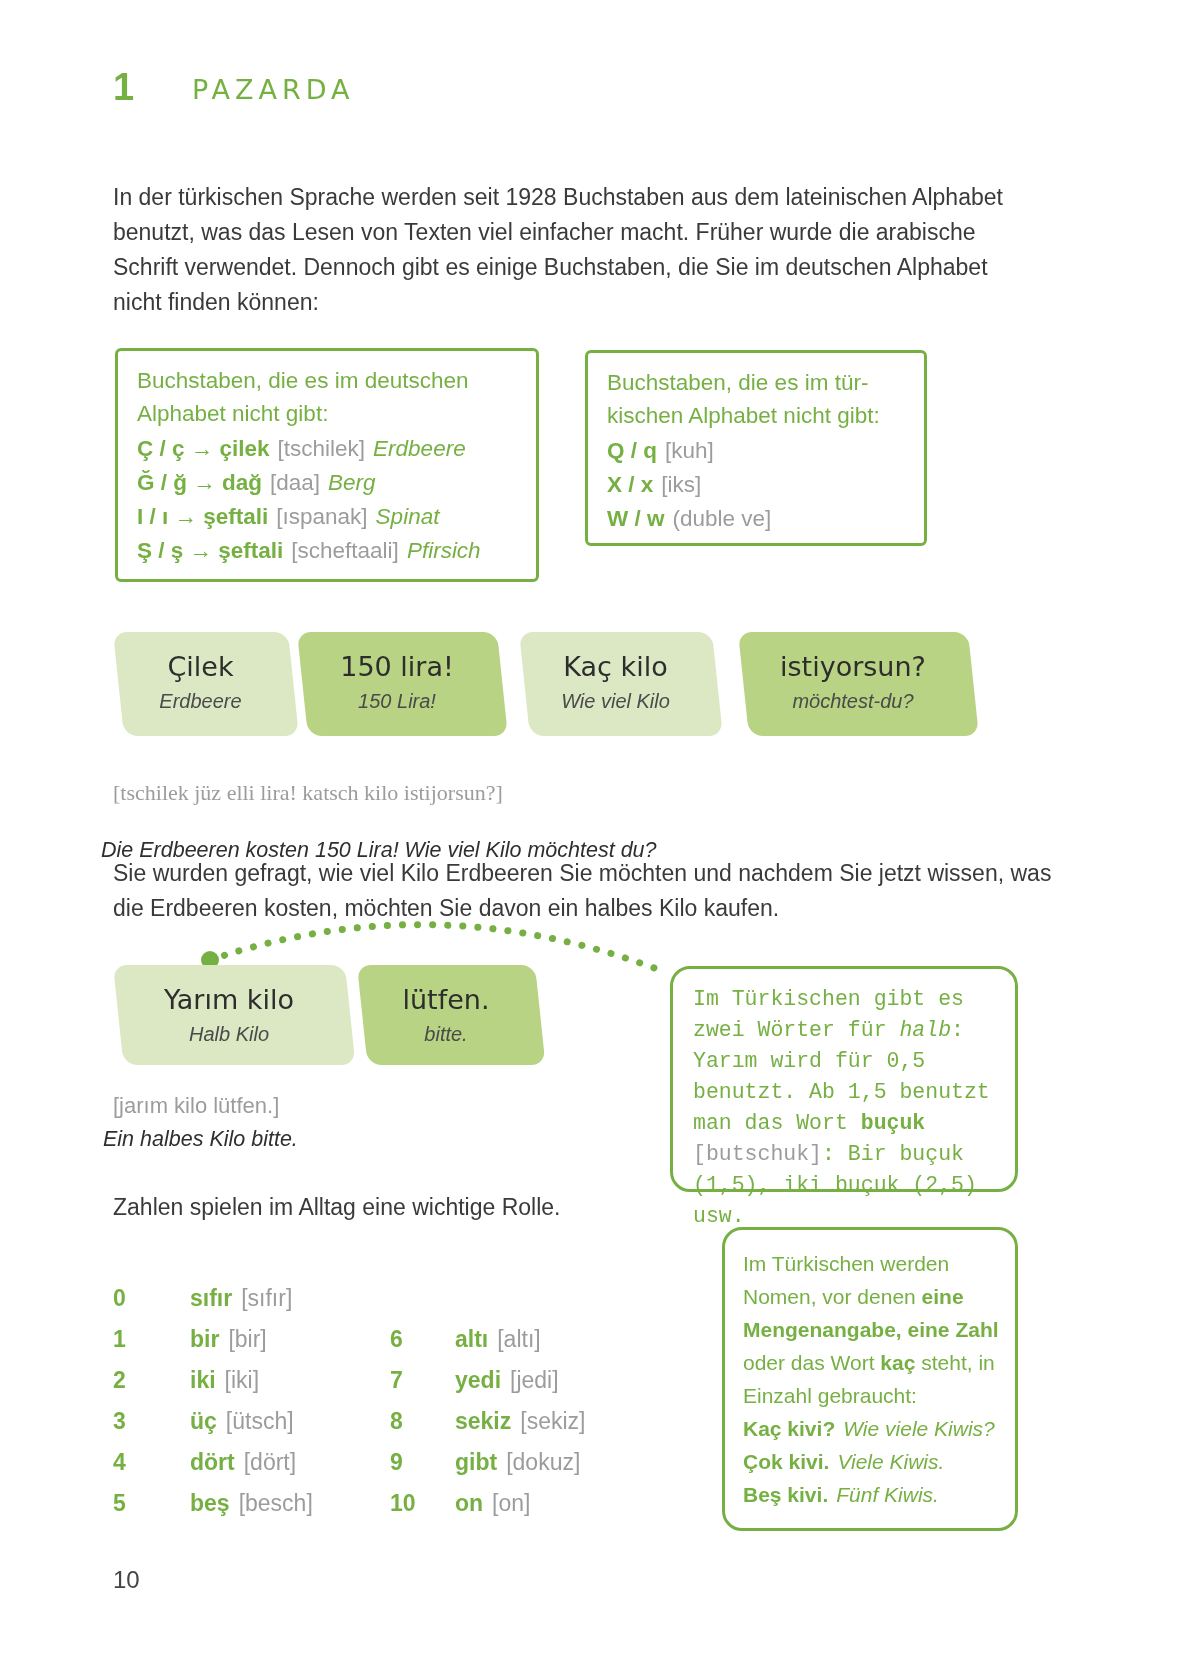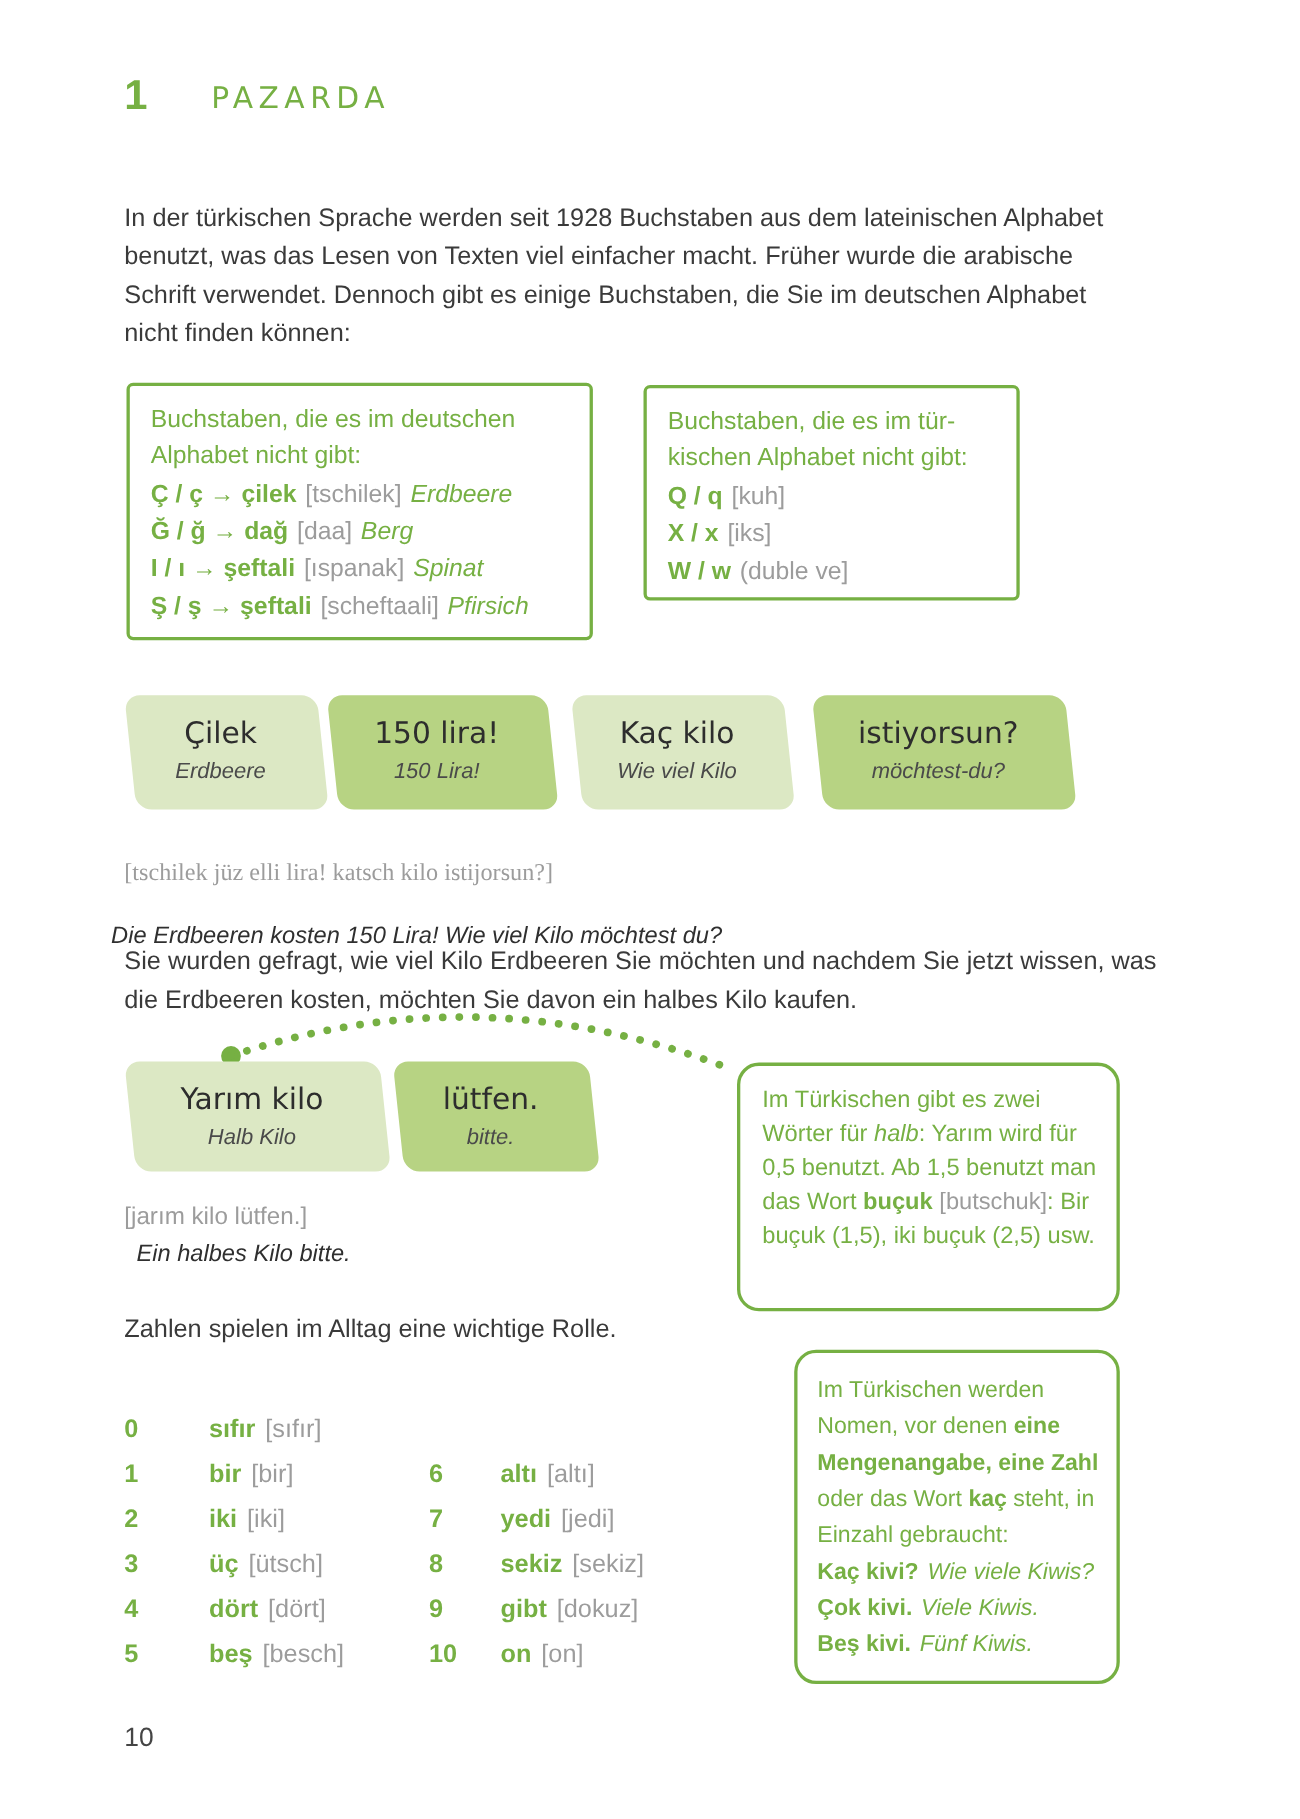--- a/index.html
+++ b/index.html
@@ -39,29 +39,29 @@
   .row1 > div:nth-of-type(3){left:519px;top:0;width:193px;height:104px;}
   .row1 > div:nth-of-type(4){left:738px;top:0;width:230px;height:104px;}
   .row2{left:0;top:965px;width:1182px;height:100px;}
   .row2 > div:nth-of-type(1){left:113px;top:0;width:232px;height:100px;}
   .row2 > div:nth-of-type(2){left:357px;top:0;width:178px;height:100px;}
   .pron-line{font-size:22px;color:#9c9c9c;}
   .trans-line{font-size:21.5px;font-style:italic;color:#2f2f2f;}
   .pron1{left:113px;top:780px;font-family:Liberation Serif, serif;}
   .trans1{left:101px;top:795px;margin-top:43px;}
   .pron2{left:113px;top:1093px;}
-  .trans2{left:124px;top:1127px;}
+  .trans2{left:103px;top:1127px;}
   
   .para2{left:113px;top:856px;width:960px;font-size:23px;line-height:35px;}
   
   .arc{left:195px;top:893px;width:480px;height:92px;}
   
   .infobox{border:3.5px solid #76b043;border-radius:20px;box-sizing:border-box;}
   .infobox-halb{left:670px;top:966px;width:348px;height:226px;padding:15px 14px 10px 20px;
-    font-size:21.5px;line-height:31px;}
+    font-size:21.5px;line-height:31px;font-family:Liberation Mono, monospace;}
   .infobox-nomen{left:722px;top:1227px;width:296px;height:304px;padding:17px 12px 10px 18px;
     font-size:21px;line-height:33px;}
   .s-g{color:#76b043;}
   .s-gb{color:#76b043;font-weight:bold;}
   .s-gi{color:#76b043;font-style:italic;}
   .s-gray{color:#9c9c9c;}
   .example-line .tk{color:#76b043;font-weight:bold;}
   .example-line .de{color:#76b043;font-style:italic;margin-left:8px;}
   
   .numbers-intro1{left:113px;top:1194px;font-size:23px;}

